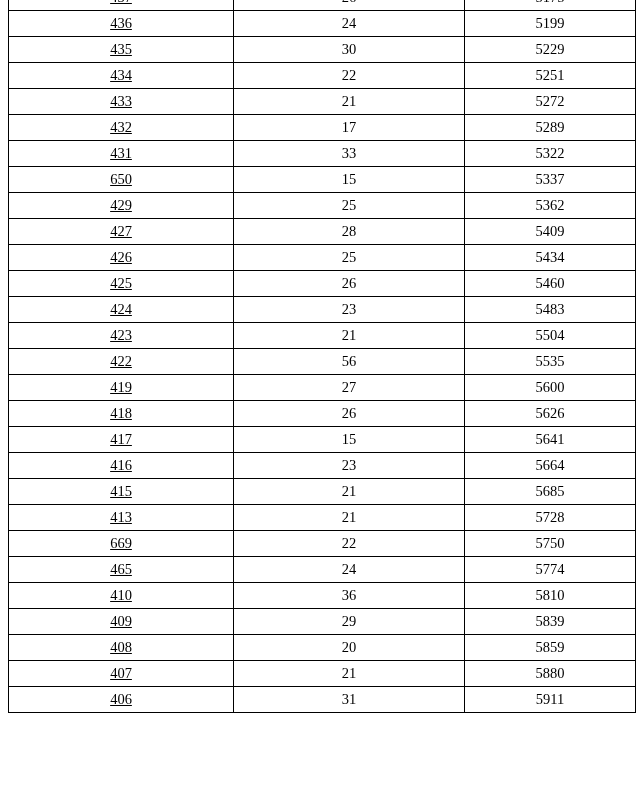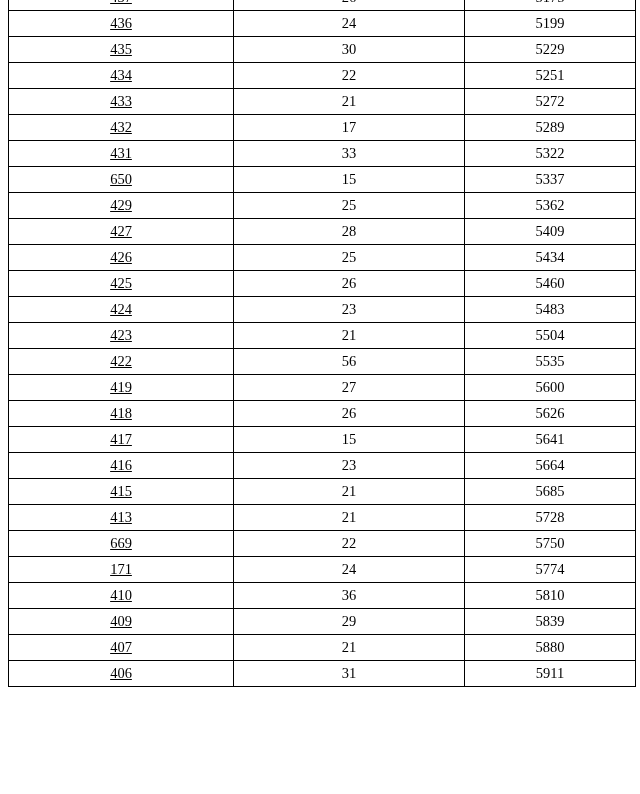--- a/index.html
+++ b/index.html
@@ -152,33 +152,38 @@
           <td class="col-score">413</td>
           <td class="col-count">21</td>
           <td class="col-cum">5728</td>
         </tr>
         <tr>
           <td class="col-score">669</td>
           <td class="col-count">22</td>
           <td class="col-cum">5750</td>
         </tr>
         <tr>
-          <td class="col-score">171</td>
+          <td class="col-score">465</td>
           <td class="col-count">24</td>
           <td class="col-cum">5774</td>
         </tr>
         <tr>
           <td class="col-score">410</td>
           <td class="col-count">36</td>
           <td class="col-cum">5810</td>
         </tr>
         <tr>
           <td class="col-score">409</td>
           <td class="col-count">29</td>
           <td class="col-cum">5839</td>
+        </tr>
+        <tr>
+          <td class="col-score">408</td>
+          <td class="col-count">20</td>
+          <td class="col-cum">5859</td>
         </tr>
         <tr>
           <td class="col-score">407</td>
           <td class="col-count">21</td>
           <td class="col-cum">5880</td>
         </tr>
         <tr>
           <td class="col-score">406</td>
           <td class="col-count">31</td>
           <td class="col-cum">5911</td>

